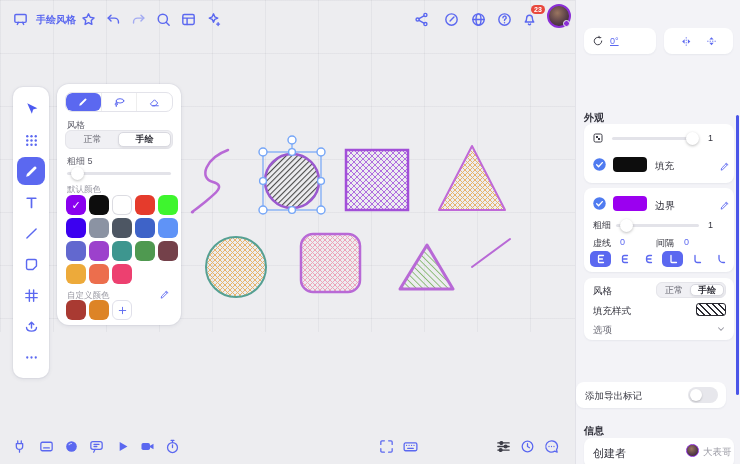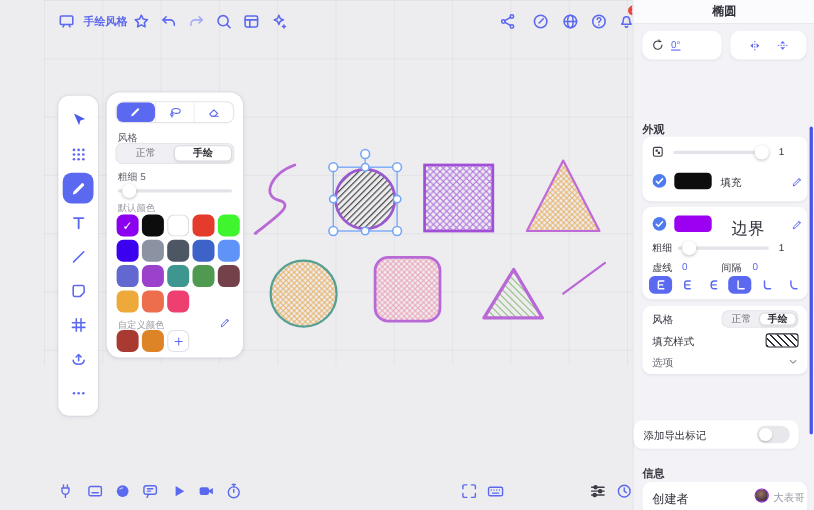--- a/index.html
+++ b/index.html
@@ -2,21 +2,21 @@
 <html><head>
 <meta charset="utf-8">
 <style>
   * { margin:0; padding:0; box-sizing:border-box; }
   html,body { width:740px; height:464px; overflow:hidden; }
   body { font-family:"Liberation Sans","DejaVu Sans",sans-serif; color:#33333d; }
   .app { position:relative; width:740px; height:464px; background:#ededf0; }
   .canvas { position:absolute; left:0; top:0; width:575px; height:332px; background-color:#ededf0;
     background-image:linear-gradient(to right,rgba(60,65,90,.055) 1px,transparent 1px),
                      linear-gradient(to bottom,rgba(60,65,90,.055) 1px,transparent 1px);
-    background-size:53px 53px;margin-left:40px; }
+    background-size:53px 53px; }
   .abs { position:absolute; }
   .ic { stroke:#5b68f0; fill:none; stroke-width:2; stroke-linecap:round; stroke-linejoin:round; display:block; }
   .icbtn { position:absolute; width:22px; height:22px; display:flex; align-items:center; justify-content:center; cursor:pointer; }
   .icbtn svg { width:17px; height:17px; }
   .panel { background:#fff; border-radius:10px; box-shadow:0 1px 4px rgba(40,45,80,.10), 0 0 0 1px rgba(40,45,80,.03); }
   .card { position:absolute; background:#fff; border-radius:8px; box-shadow:0 1px 2px rgba(40,45,80,.06); }
   .lbl { font-size:9px; color:#5a5a66; }
   .slbl { font-size:10px; font-weight:bold; color:#33333d; }
   .gray { color:#9a9aa4; }
   .blue { color:#5b68f0; }
@@ -403,21 +403,20 @@
     </div>
     <div class="icbtn" style="left:540px;top:435px">
       <svg class="ic" viewBox="0 0 24 24" style="stroke-width:1.8">
           <path d="M12 4a8 8 0 1 0 4.6 14.5L20 20l-.9-3.6A8 8 0 0 0 12 4z"></path>
           <path d="M8.5 12h.01M12 12h.01M15.5 12h.01"></path>
         </svg>
     </div>
   </div>
 
   <div class="rightpanel">
-    <div class="rp-header">椭圆</div>
     <div class="scrollbar"></div>
 
     <div class="card" style="left:8px;top:28px;width:72px;height:26px;display:flex;align-items:center;gap:6px;padding:0 8px">
       <svg viewBox="0 0 24 24" style="width:12px;height:12px" fill="none" stroke="#3c3c46" stroke-width="2" stroke-linecap="round">
           <path d="M19.5 12A7.5 7.5 0 1 1 14.3 4.9"></path>
           <path d="M14 2.5l.5 3.2 3.2-.5"></path>
         </svg>
       <span class="blue" style="font-size:9px;text-decoration:underline;cursor:pointer">0°</span>
     </div>
     <div class="card" style="left:88px;top:28px;width:69px;height:26px;display:flex;align-items:center;justify-content:center;gap:12px">
@@ -458,21 +457,21 @@
           </svg>
       </div>
     </div>
 
     <div class="card" style="left:8px;top:188px;width:150px;height:84px">
       <svg class="checkc" style="position:absolute;left:8px;top:8px;cursor:pointer" viewBox="0 0 24 24">
           <circle cx="12" cy="12" r="10" fill="#4f7bf0"></circle>
           <path d="M7.5 12.5l3 3 6-6.5" stroke="#fff" stroke-width="2.2" fill="none" stroke-linecap="round" stroke-linejoin="round"></path>
         </svg>
       <div class="abs" style="left:29px;top:8px;width:34px;height:15px;border-radius:4px;background:#9b00f0;cursor:pointer"></div>
-      <span class="abs" style="left:81px;top:11px;font-size:15px">边界</span>
+      <span class="abs" style="left:71px;top:11px;font-size:10px">边界</span>
       <div class="abs pencil" style="left:135px;top:9px;cursor:pointer">
         <svg viewBox="0 0 24 24" fill="none" stroke-linecap="round" stroke-linejoin="round">
             <path d="M4.5 19.5l.9-3.4L15 6.5l2.5 2.5-9.6 9.6z"></path>
             <path d="M14 7.5l2.5 2.5"></path>
           </svg>
       </div>
       <span class="abs" style="left:9px;top:31px;font-size:9px">粗细</span>
       <div class="track" style="left:32px;top:36px;width:83px">
         <div class="thumb" style="left:4px"></div>
       </div>

